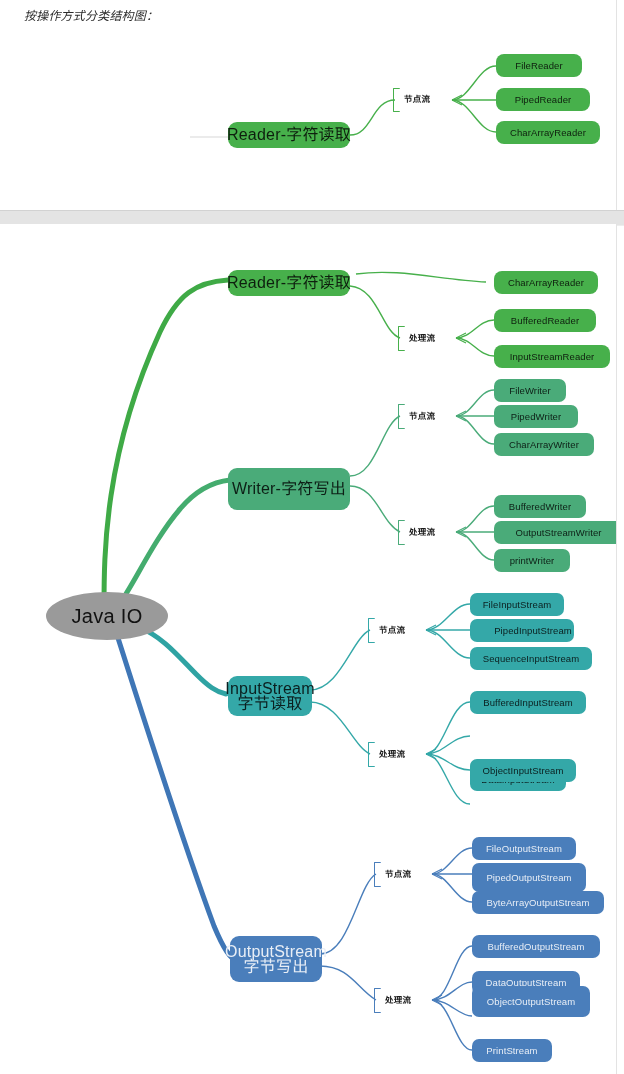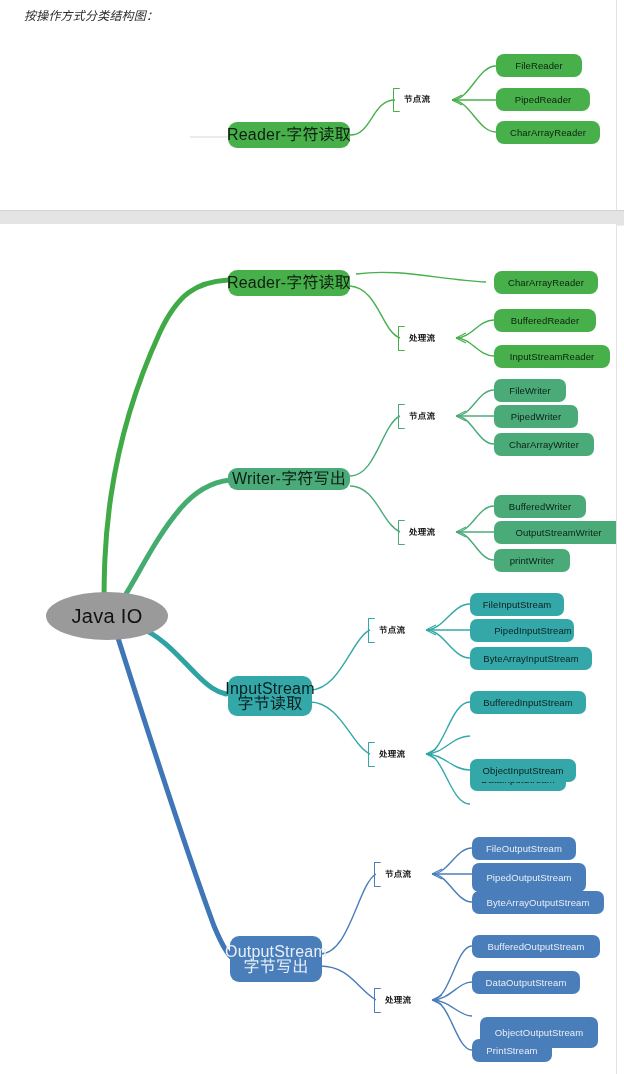--- a/index.html
+++ b/index.html
@@ -256,21 +256,21 @@
       <div class="node reader trunk" style="left:228px; top:46px; width:122px; height:26px;">Reader-字符读取</div>
 
       <div class="bracket reader" style="left:398px; top:102px; width:7px; height:25px;"></div>
       <div class="grouplabel" style="left:409px; top:109px;">处理流</div>
 
       <div class="node reader" style="left:494px; top:47px; width:104px; height:23px;">CharArrayReader</div>
 
       <div class="node reader" style="left:494px; top:85px; width:102px; height:23px;">BufferedReader</div>
       <div class="node reader" style="left:494px; top:121px; width:116px; height:23px;">InputStreamReader</div>
 
-      <div class="node writer trunk" style="left:228px; top:244px; width:122px; height:22px;">Writer-字符写出</div>
+      <div class="node writer trunk" style="left:228px; top:244px; width:122px; height:42px;">Writer-字符写出</div>
 
       <div class="bracket writer" style="left:398px; top:180px; width:7px; height:25px;"></div>
       <div class="grouplabel" style="left:409px; top:187px;">节点流</div>
 
       <div class="bracket writer" style="left:398px; top:296px; width:7px; height:25px;"></div>
       <div class="grouplabel" style="left:409px; top:303px;">处理流</div>
 
       <div class="node writer" style="left:494px; top:155px; width:72px; height:23px;">FileWriter</div>
       <div class="node writer" style="left:494px; top:181px; width:84px; height:23px;">PipedWriter</div>
       <div class="node writer" style="left:494px; top:209px; width:100px; height:23px;">CharArrayWriter</div>
@@ -285,21 +285,21 @@
       </div>
 
       <div class="bracket instream" style="left:368px; top:394px; width:7px; height:25px;"></div>
       <div class="grouplabel" style="left:379px; top:401px;">节点流</div>
 
       <div class="bracket instream" style="left:368px; top:518px; width:7px; height:25px;"></div>
       <div class="grouplabel" style="left:379px; top:525px;">处理流</div>
 
       <div class="node instream" style="left:470px; top:369px; width:94px; height:23px;">FileInputStream</div>
       <div class="node instream" style="left:470px; top:395px; width:104px; height:23px;padding-left:28px;">PipedInputStream</div>
-      <div class="node instream" style="left:470px; top:423px; width:122px; height:23px;">ByteArrayInputStream</div>
+      <div class="node instream" style="left:470px; top:423px; width:122px; height:23px;">SequenceInputStream</div>
 
       <div class="node instream" style="left:470px; top:467px; width:116px; height:23px;">BufferedInputStream</div>
       <div class="node instream" style="left:470px; top:501px; width:96px; height:23px;margin-top:43px;">DataInputStream</div>
       <div class="node instream" style="left:470px; top:535px; width:106px; height:23px;">ObjectInputStream</div>
 
       <div class="node outstream trunk two-line" style="left:230px; top:712px; width:92px; height:46px; flex-direction:column;">
         <span>OutputStream</span>
         <span>字节写出</span>
       </div>
 
@@ -308,18 +308,18 @@
 
       <div class="bracket outstream" style="left:374px; top:764px; width:7px; height:25px;"></div>
       <div class="grouplabel" style="left:385px; top:771px;">处理流</div>
 
       <div class="node outstream" style="left:472px; top:613px; width:104px; height:23px;">FileOutputStream</div>
       <div class="node outstream" style="left:472px; top:639px; width:114px; height:29px;">PipedOutputStream</div>
       <div class="node outstream" style="left:472px; top:667px; width:132px; height:23px;">ByteArrayOutputStream</div>
 
       <div class="node outstream" style="left:472px; top:711px; width:128px; height:23px;">BufferedOutputStream</div>
       <div class="node outstream" style="left:472px; top:747px; width:108px; height:23px;">DataOutputStream</div>
-      <div class="node outstream" style="left:472px; top:793px; width:118px; height:31px;margin-left:8px;">ObjectOutputStream</div>
+      <div class="node outstream" style="left:472px; top:762px; width:118px; height:31px;">ObjectOutputStream</div>
       <div class="node outstream" style="left:472px; top:815px; width:80px; height:23px;">PrintStream</div>
 
     </div>
   </div>
 </div>
 
 </body></html>

